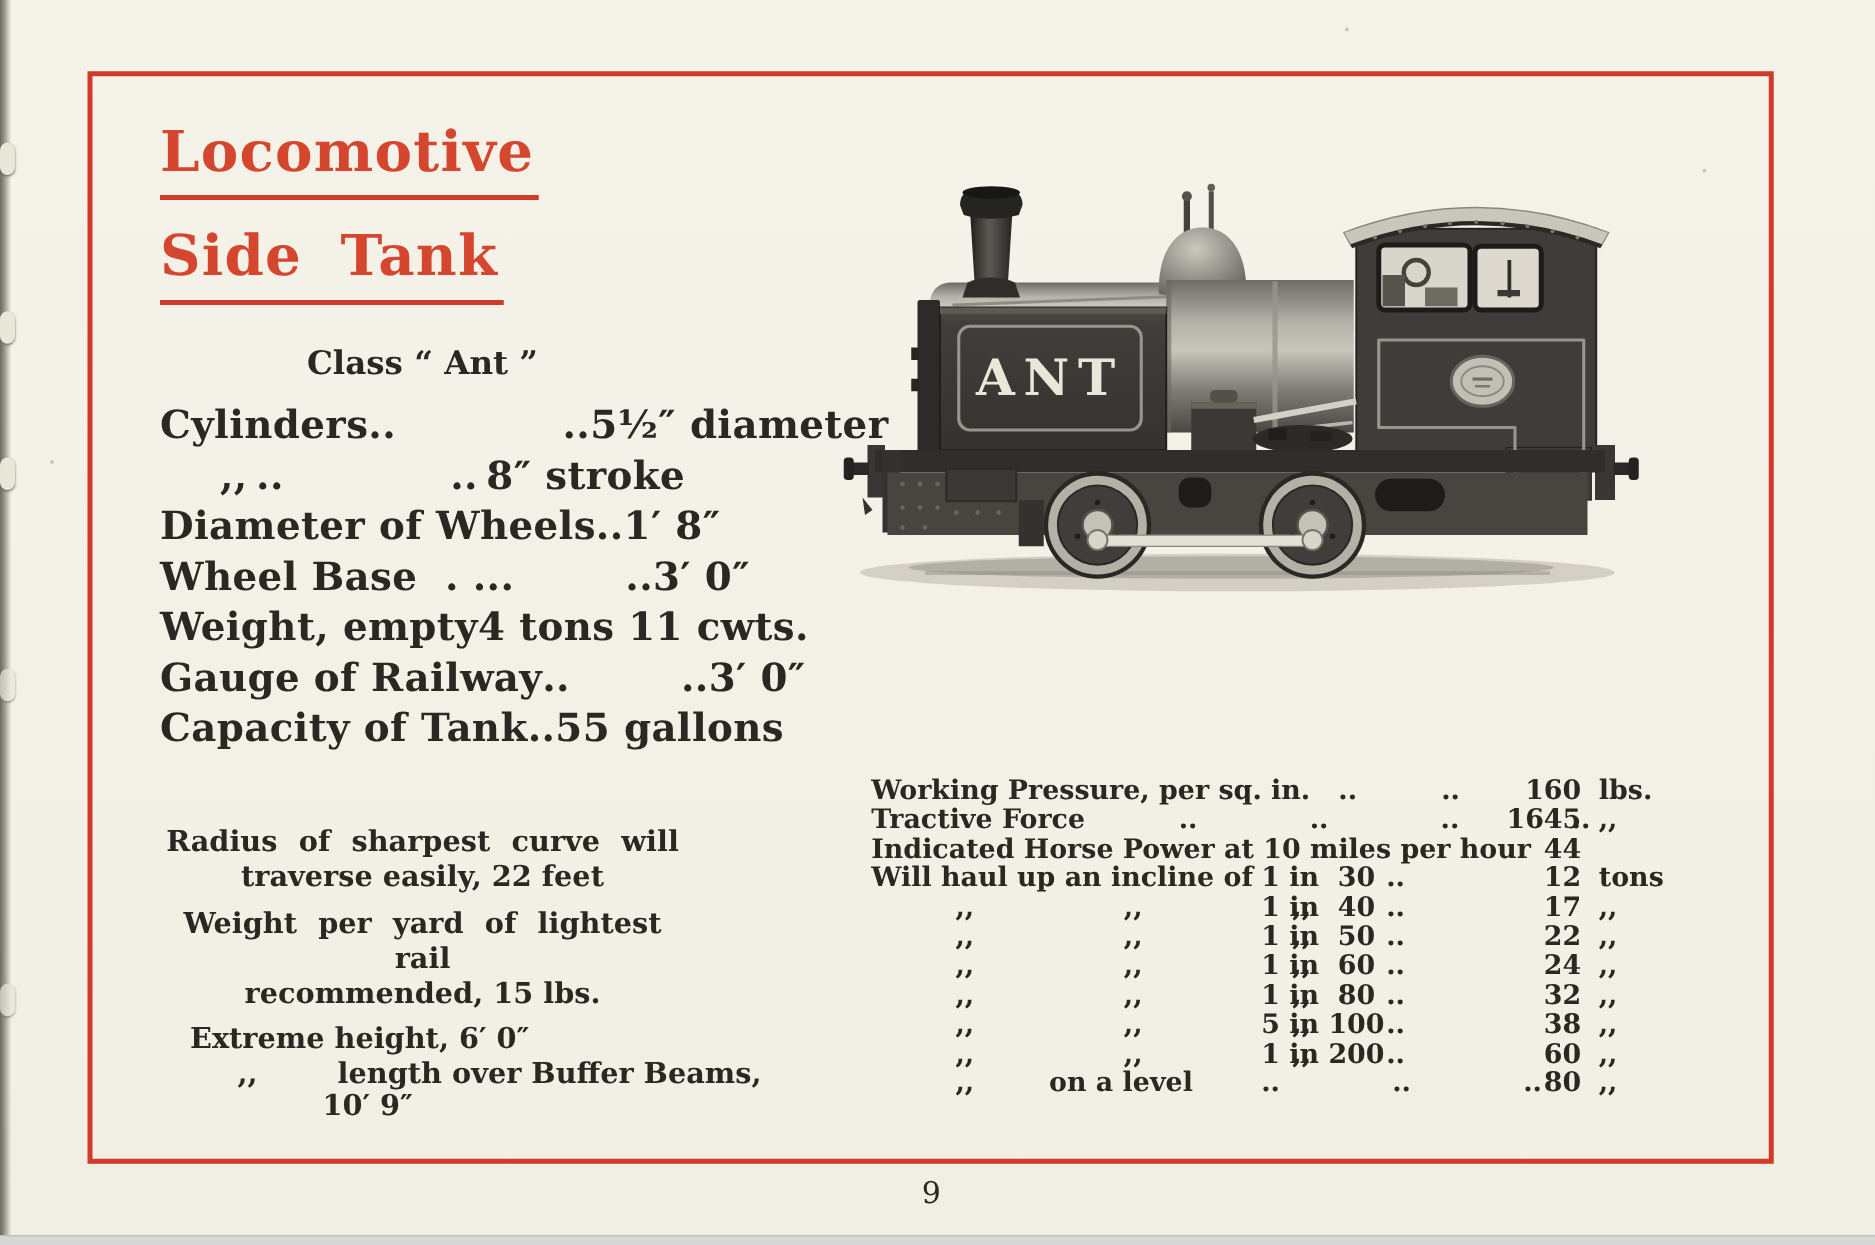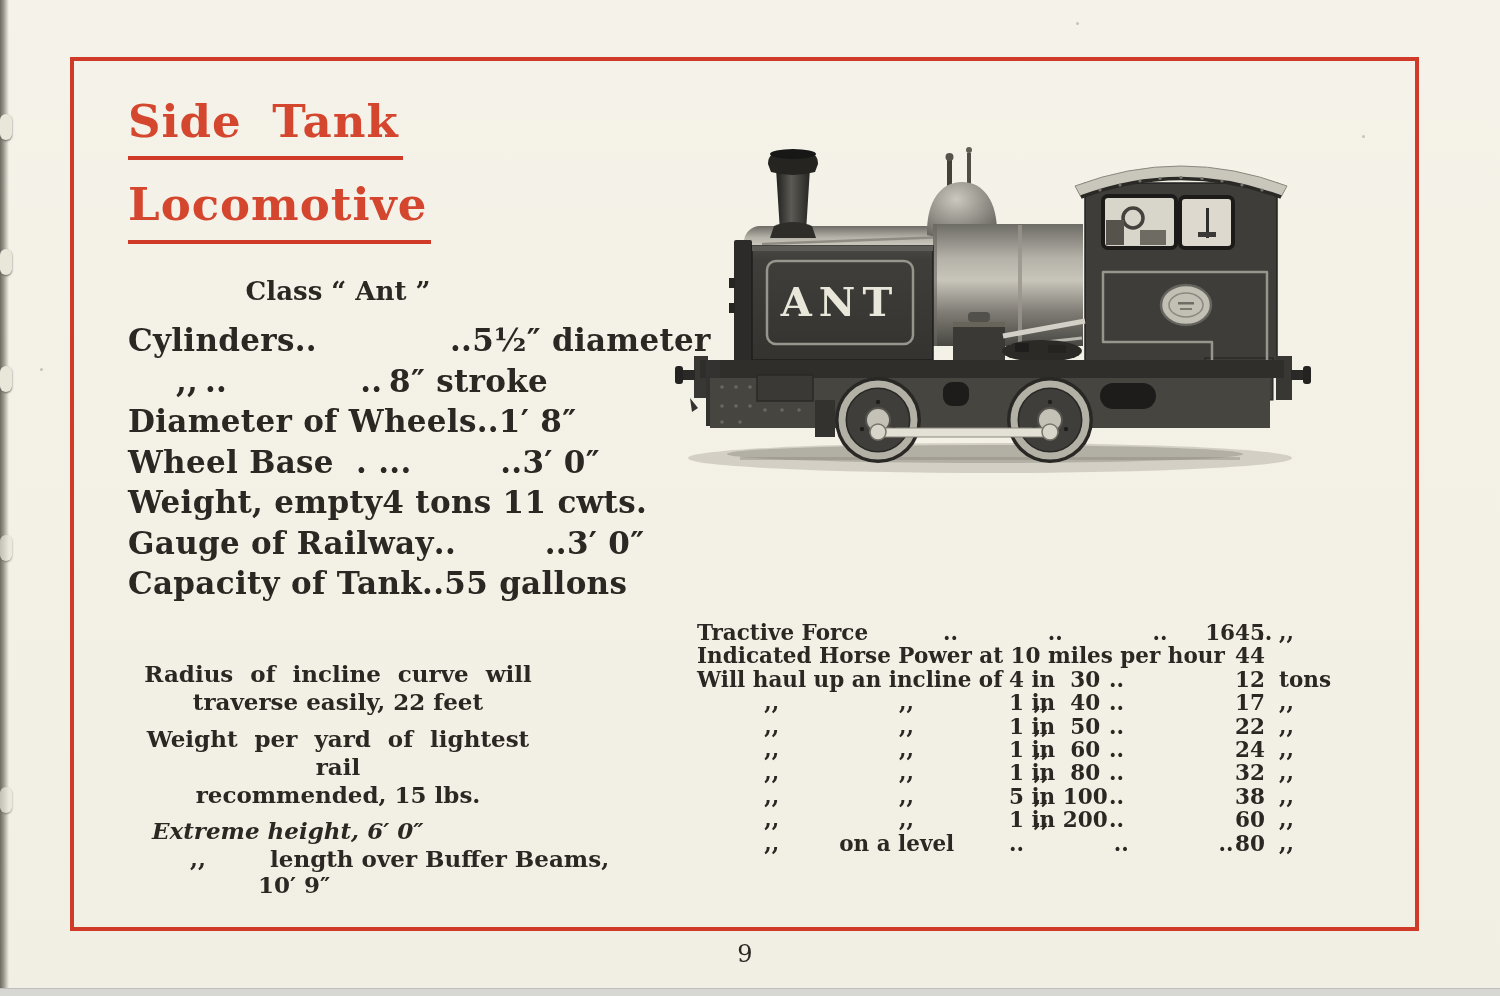--- a/index.html
+++ b/index.html
@@ -27,21 +27,21 @@
   .spec-row{display:flex;align-items:baseline;height:40.5px;font-size:31px;font-weight:bold;letter-spacing:.3px;}
   .s-label{white-space:pre;}
   .s-label.ind{padding-left:48px;}
   .s-dots{flex:1;text-align:center;white-space:pre;}
   .s-value{white-space:pre;text-align:right;}
   
   .notes{left:122px;top:660px;width:432px;font-size:23px;font-weight:bold;line-height:28px;}
   .n-c{text-align:center;}
   .wide{word-spacing:9px;}
   .mb9{margin-bottom:9px;} .mb8{margin-bottom:8px;}
-  .n-h{padding-left:30px;font-style:italic;}
+  .n-h{padding-left:30px;}
   .n-i{padding-left:68px;white-space:pre;}
   .n-j{padding-left:136px;line-height:24px;}
   
   .duty-head{left:697px;top:564px;width:636px;text-align:center;font-size:23px;font-weight:bold;
     letter-spacing:2.5px;word-spacing:9px;}
   .duty{left:697px;top:620px;width:640px;font-size:21.5px;font-weight:bold;}
   .dr{display:grid;grid-template-columns:312px 100px 60px 96px 1fr;align-items:baseline;height:23.4px;}
   .d-left{grid-column:1/4;white-space:pre;}
   .d-label{white-space:pre;}
   .d-incline{white-space:pre;}
@@ -65,22 +65,22 @@
   <div class="abs stitch" style="top:535px;opacity:.7;"></div>
   <div class="abs stitch" style="top:787px;opacity:.7;"></div>
   <div class="abs bottom-edge"></div>
   <div class="abs speck" style="left:1076px;top:22px;"></div>
   <div class="abs speck" style="left:1362px;top:135px;"></div>
   <div class="abs speck" style="left:40px;top:368px;"></div>
 
   <div class="abs frame"></div>
 
   <div class="abs titles">
+    <div class="title-line">Locomotive</div>
     <div class="title-line">Side Tank</div>
-    <div class="title-line">Locomotive</div>
   </div>
   <div class="abs class-line">Class “ Ant ”</div>
 
   <div class="abs specs">
     <div class="spec-row">
       <span class="s-label">Cylinders</span>
       <span class="s-dots">..            ..</span>
       <span class="s-value">5½″ diameter</span>
     </div>
     <div class="spec-row">
@@ -109,21 +109,21 @@
       <span class="s-value">3′ 0″</span>
     </div>
     <div class="spec-row">
       <span class="s-label">Capacity of Tank</span>
       <span class="s-dots">..</span>
       <span class="s-value">55 gallons</span>
     </div>
   </div>
 
   <div class="abs notes">
-    <div class="n-c wide">Radius of incline curve will</div>
+    <div class="n-c wide">Radius of sharpest curve will</div>
     <div class="n-c mb9">traverse easily, 22 feet</div>
     <div class="n-c wide">Weight per yard of lightest rail</div>
     <div class="n-c mb8">recommended, 15 lbs.</div>
     <div class="n-h">Extreme height, 6′ 0″</div>
     <div class="n-i">,,        length over Buffer Beams,</div>
     <div class="n-j">10′ 9″</div>
   </div>
 
   <svg class="abs photo" viewBox="0 0 660 340" role="img">
     <defs>
@@ -285,32 +285,37 @@
         <circle cx="364" cy="289" r="2.2" fill="#1f1e1c"></circle>
       </g>
       <rect x="200" y="288" width="188" height="9" rx="4.5" fill="#e3e0d5" stroke="#8a877e" stroke-width="1"></rect>
       <circle cx="208" cy="292" r="8" fill="#d8d5ca" stroke="#77746b" stroke-width="1.5"></circle>
       <circle cx="380" cy="292" r="8" fill="#d8d5ca" stroke="#77746b" stroke-width="1.5"></circle>
     </g>
   </svg>
 
   <div class="abs duty">
     <div class="dr">
+      <span class="d-left">Working Pressure, per sq. in.   ..         ..</span>
+      <span class="d-value">160</span>
+      <span class="d-unit">lbs.</span>
+    </div>
+    <div class="dr">
       <span class="d-left">Tractive Force          ..            ..            ..            ..</span>
       <span class="d-value">1645</span>
       <span class="d-unit">,,</span>
     </div>
     <div class="dr">
       <span class="d-left">Indicated Horse Power at 10 miles per hour</span>
       <span class="d-value">44</span>
       <span class="d-unit"></span>
     </div>
     <div class="dr">
       <span class="d-label">Will haul up an incline of</span>
-      <span class="d-incline">4 in  30</span>
+      <span class="d-incline">1 in  30</span>
       <span class="d-dots">..</span>
       <span class="d-value">12</span>
       <span class="d-unit">tons</span>
     </div>
     <div class="dr">
       <span class="d-label">         ,,                ,,                ,,</span>
       <span class="d-incline">1 in  40</span>
       <span class="d-dots">..</span>
       <span class="d-value">17</span>
       <span class="d-unit">,,</span>

